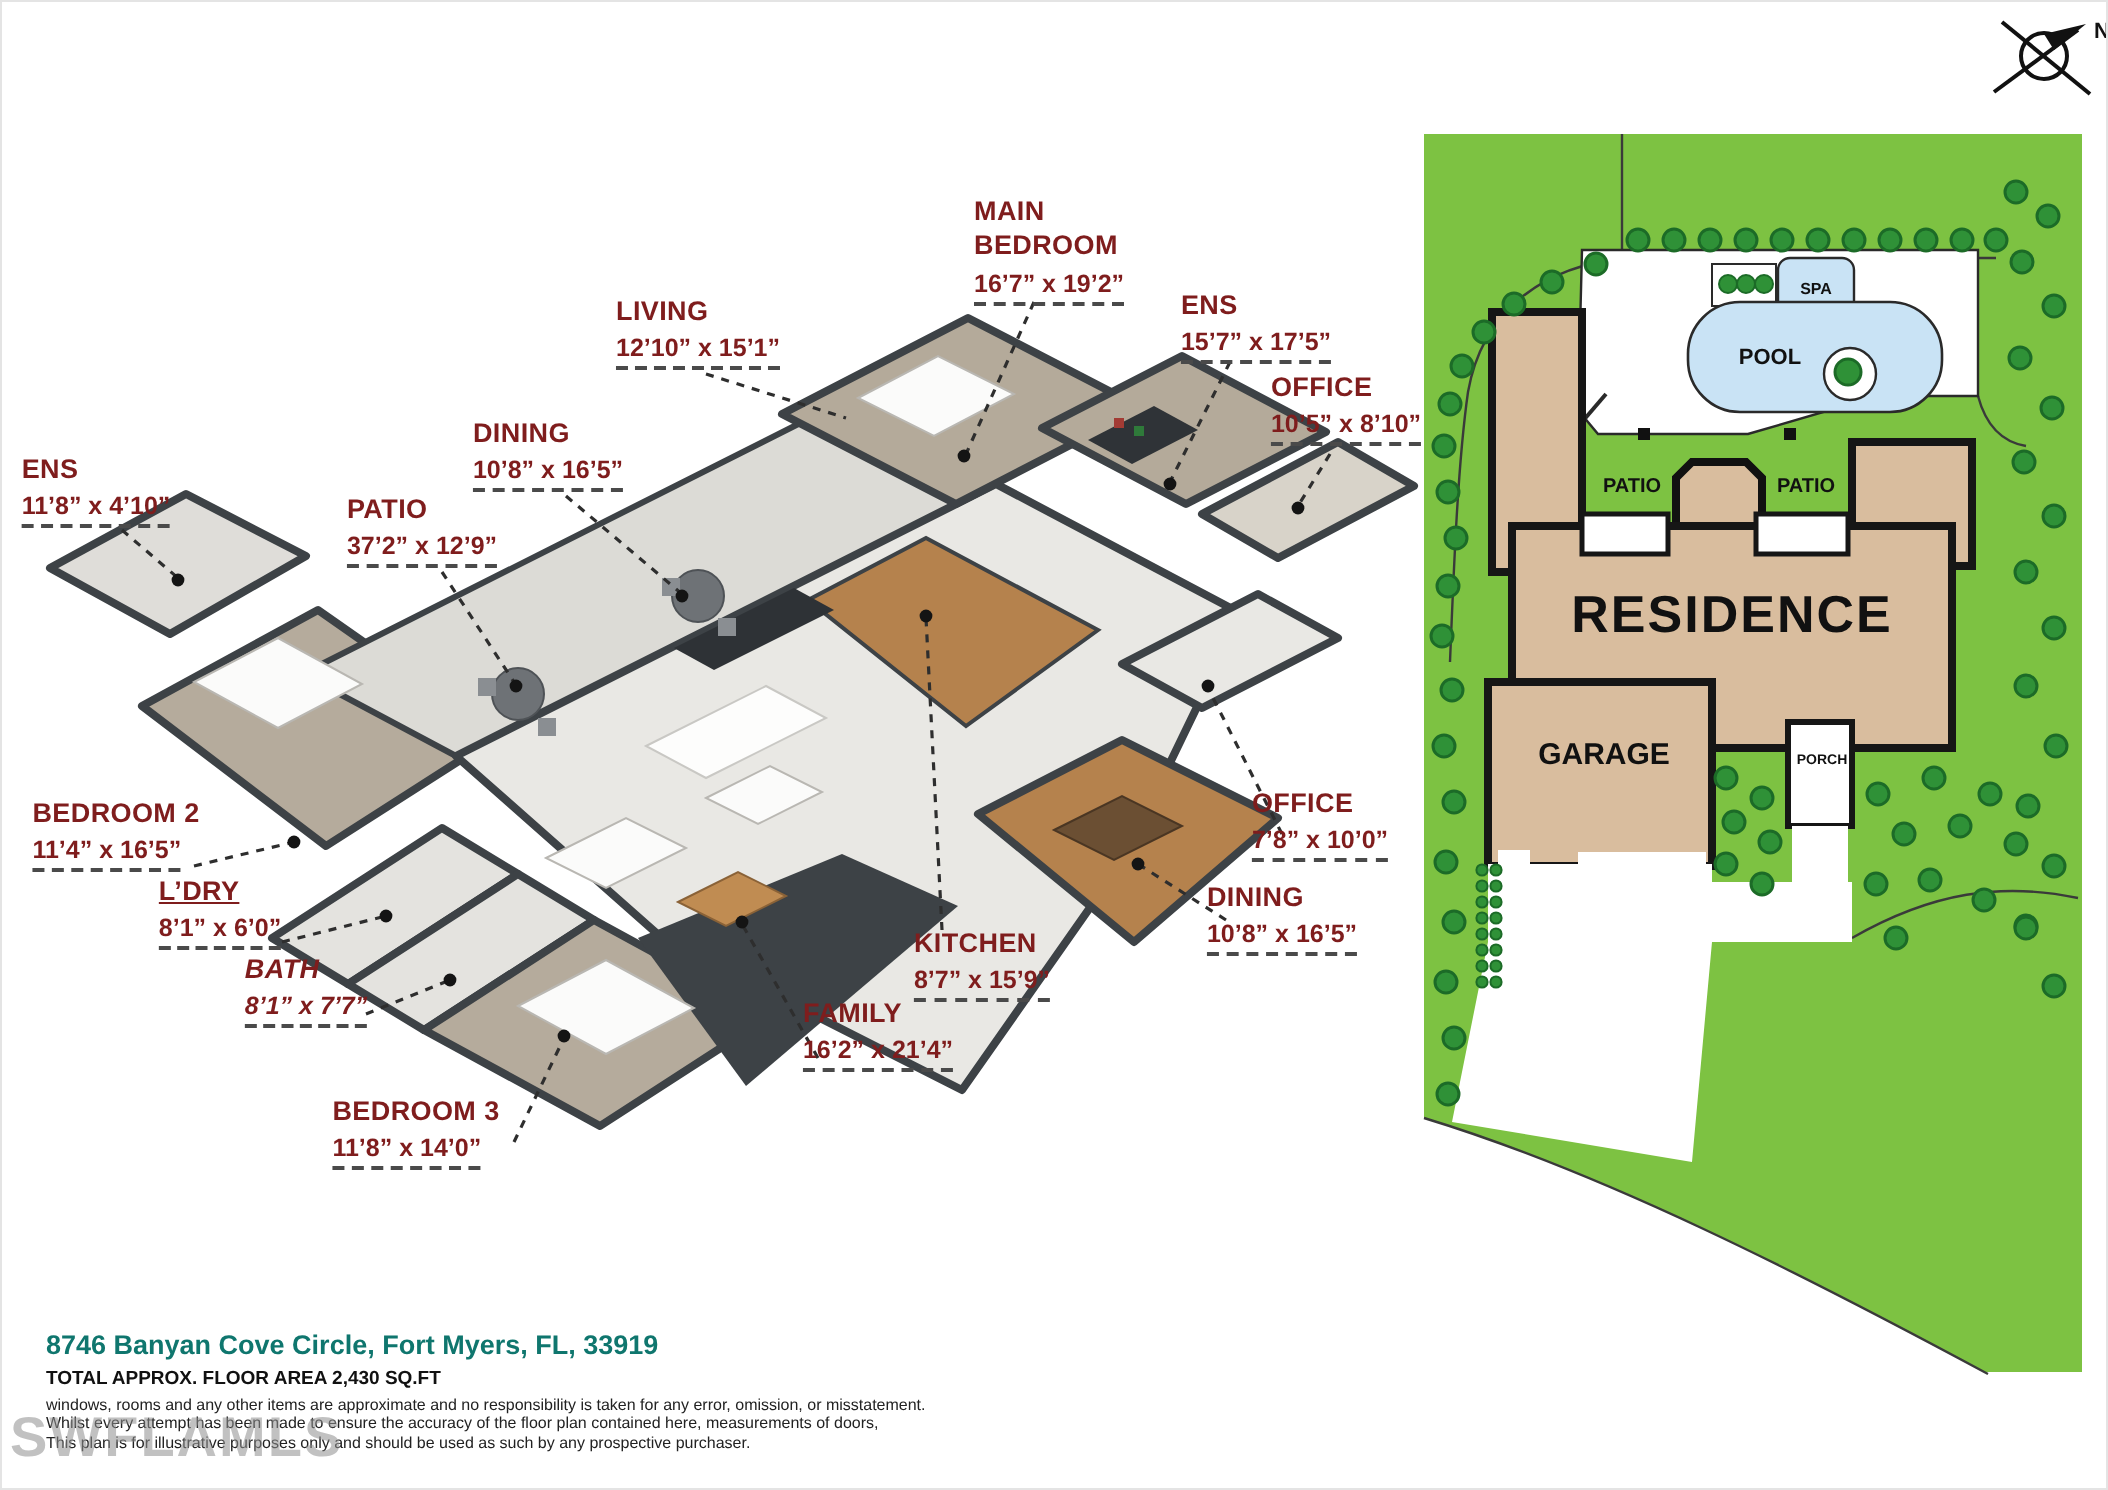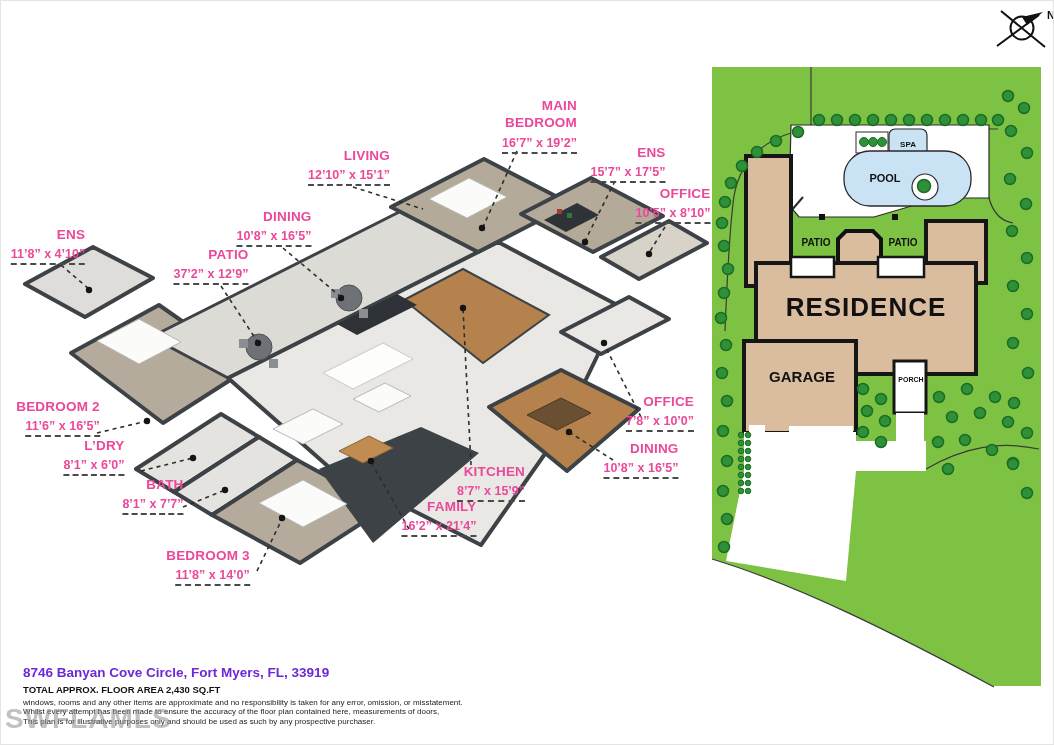--- a/index.html
+++ b/index.html
@@ -1,27 +1,27 @@
 <!DOCTYPE html>
 <html><head>
 <meta charset="utf-8">
 <style>
   html,body{margin:0;padding:0;background:#fff;}
   .stage{position:relative;width:1054px;height:745px;background:#ffffff;border:1px solid #e4e4e4;
          box-sizing:border-box;overflow:hidden;font-family:"Liberation Sans",sans-serif;}
   svg{position:absolute;left:0;top:0;}
   
-  .room-label{position:absolute;transform:translateX(-50%);text-align:right;color:#ec4899;
+  .room-label{position:absolute;transform:translateX(-50%);text-align:left;color:#7f1d1d;
               line-height:1.28;white-space:nowrap;z-index:5;}
   .room-label .rname{display:block;font-weight:700;font-size:13.5px;letter-spacing:.2px;}
   .room-label .rdims{display:inline-block;font-weight:600;font-size:12.5px;
                      padding-bottom:1px;border-bottom:2px dashed #4a4a4a;}
   .room-label.wrap{white-space:normal;width:90px;}
   
-  .addr{position:absolute;left:22px;top:664px;font-size:13.5px;font-weight:700;color:#6d28d9;z-index:6;}
+  .addr{position:absolute;left:22px;top:664px;font-size:13.5px;font-weight:700;color:#0f766e;z-index:6;}
   .area{position:absolute;left:22px;top:683px;font-size:9.5px;font-weight:700;color:#111;z-index:6;}
   .disc{position:absolute;left:22px;top:697px;font-size:8px;line-height:9.4px;color:#222;z-index:6;}
   .disc span{display:block;}
   .watermark{position:absolute;left:4px;top:702px;font-size:28px;font-weight:700;letter-spacing:1px;
              color:#8f8f8f;opacity:.55;z-index:7;}
 </style>
 </head>
 <body>
 
 <div class="stage">
@@ -268,23 +268,23 @@
     <text x="1046" y="18" font-family="Liberation Sans, sans-serif" font-size="11" font-weight="700" fill="#111">N</text>
   </svg>
 
   <div class="room-label wrap" style="left:531px;top:96px;"><span class="rname">MAIN BEDROOM</span><span class="rdims">16’7” x 19’2”</span></div>
   <div class="room-label" style="left:348px;top:146px;"><span class="rname">LIVING</span><span class="rdims">12’10” x 15’1”</span></div>
   <div class="room-label" style="left:627px;top:143px;"><span class="rname">ENS</span><span class="rdims">15’7” x 17’5”</span></div>
   <div class="room-label" style="left:672px;top:184px;"><span class="rname">OFFICE</span><span class="rdims">10’5” x 8’10”</span></div>
   <div class="room-label" style="left:273px;top:207px;"><span class="rname">DINING</span><span class="rdims">10’8” x 16’5”</span></div>
   <div class="room-label" style="left:210px;top:245px;"><span class="rname">PATIO</span><span class="rdims">37’2” x 12’9”</span></div>
   <div class="room-label" style="left:47px;top:225px;"><span class="rname">ENS</span><span class="rdims">11’8” x 4’10”</span></div>
-  <div class="room-label" style="left:57px;top:397px;"><span class="rname">BEDROOM 2</span><span class="rdims">11’6” x 16’5”</span></div>
-  <div class="room-label" style="left:93px;top:436px;"><span class="rname">L’DRY</span><span class="rdims">8’1” x 6’0”</span></div>
-  <div class="room-label" style="left:152px;top:475px;"><span class="rname">BATH</span><span class="rdims">8’1” x 7’7”</span></div>
+  <div class="room-label" style="left:57px;top:397px;"><span class="rname">BEDROOM 2</span><span class="rdims">11’4” x 16’5”</span></div>
+  <div class="room-label" style="left:109px;top:436px;text-decoration:underline;"><span class="rname">L’DRY</span><span class="rdims">8’1” x 6’0”</span></div>
+  <div class="room-label" style="left:152px;top:475px;font-style:italic;"><span class="rname">BATH</span><span class="rdims">8’1” x 7’7”</span></div>
   <div class="room-label" style="left:207px;top:546px;"><span class="rname">BEDROOM 3</span><span class="rdims">11’8” x 14’0”</span></div>
   <div class="room-label" style="left:438px;top:497px;"><span class="rname">FAMILY</span><span class="rdims">16’2” x 21’4”</span></div>
   <div class="room-label" style="left:490px;top:462px;"><span class="rname">KITCHEN</span><span class="rdims">8’7” x 15’9”</span></div>
   <div class="room-label" style="left:640px;top:439px;"><span class="rname">DINING</span><span class="rdims">10’8” x 16’5”</span></div>
   <div class="room-label" style="left:659px;top:392px;"><span class="rname">OFFICE</span><span class="rdims">7’8” x 10’0”</span></div>
 
   <div class="addr">8746 Banyan Cove Circle, Fort Myers, FL, 33919</div>
   <div class="area">TOTAL APPROX. FLOOR AREA 2,430 SQ.FT</div>
   <div class="disc">
     <span>windows, rooms and any other items are approximate and no responsibility is taken for any error, omission, or misstatement.</span>

